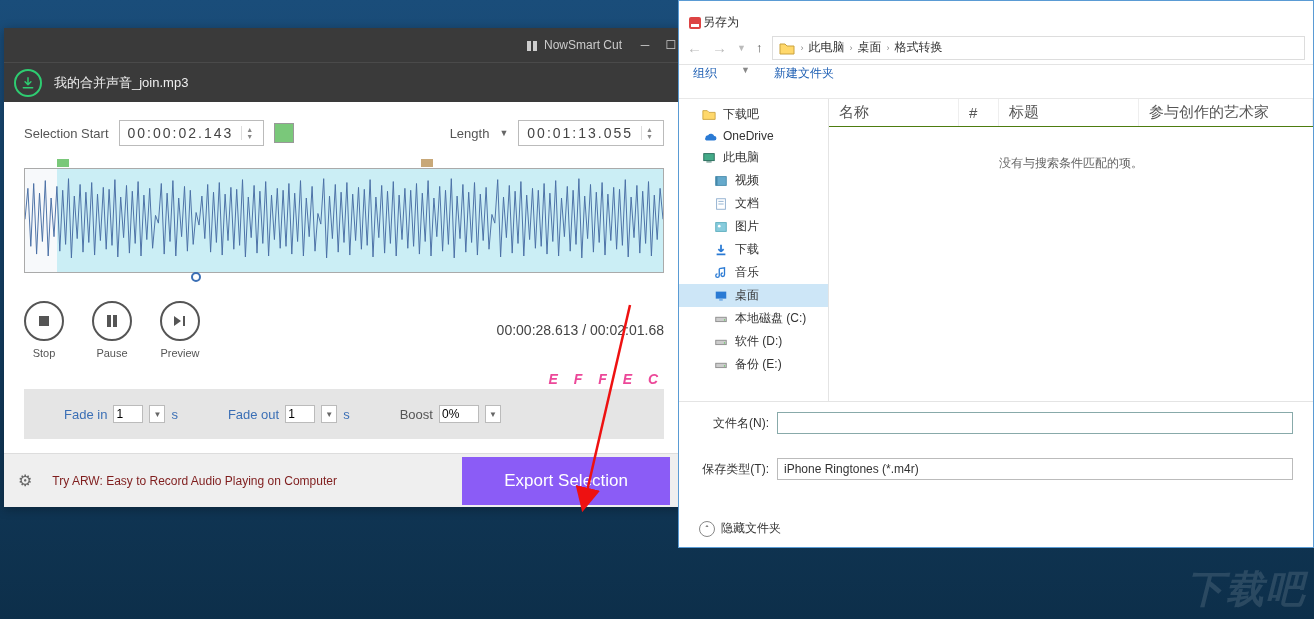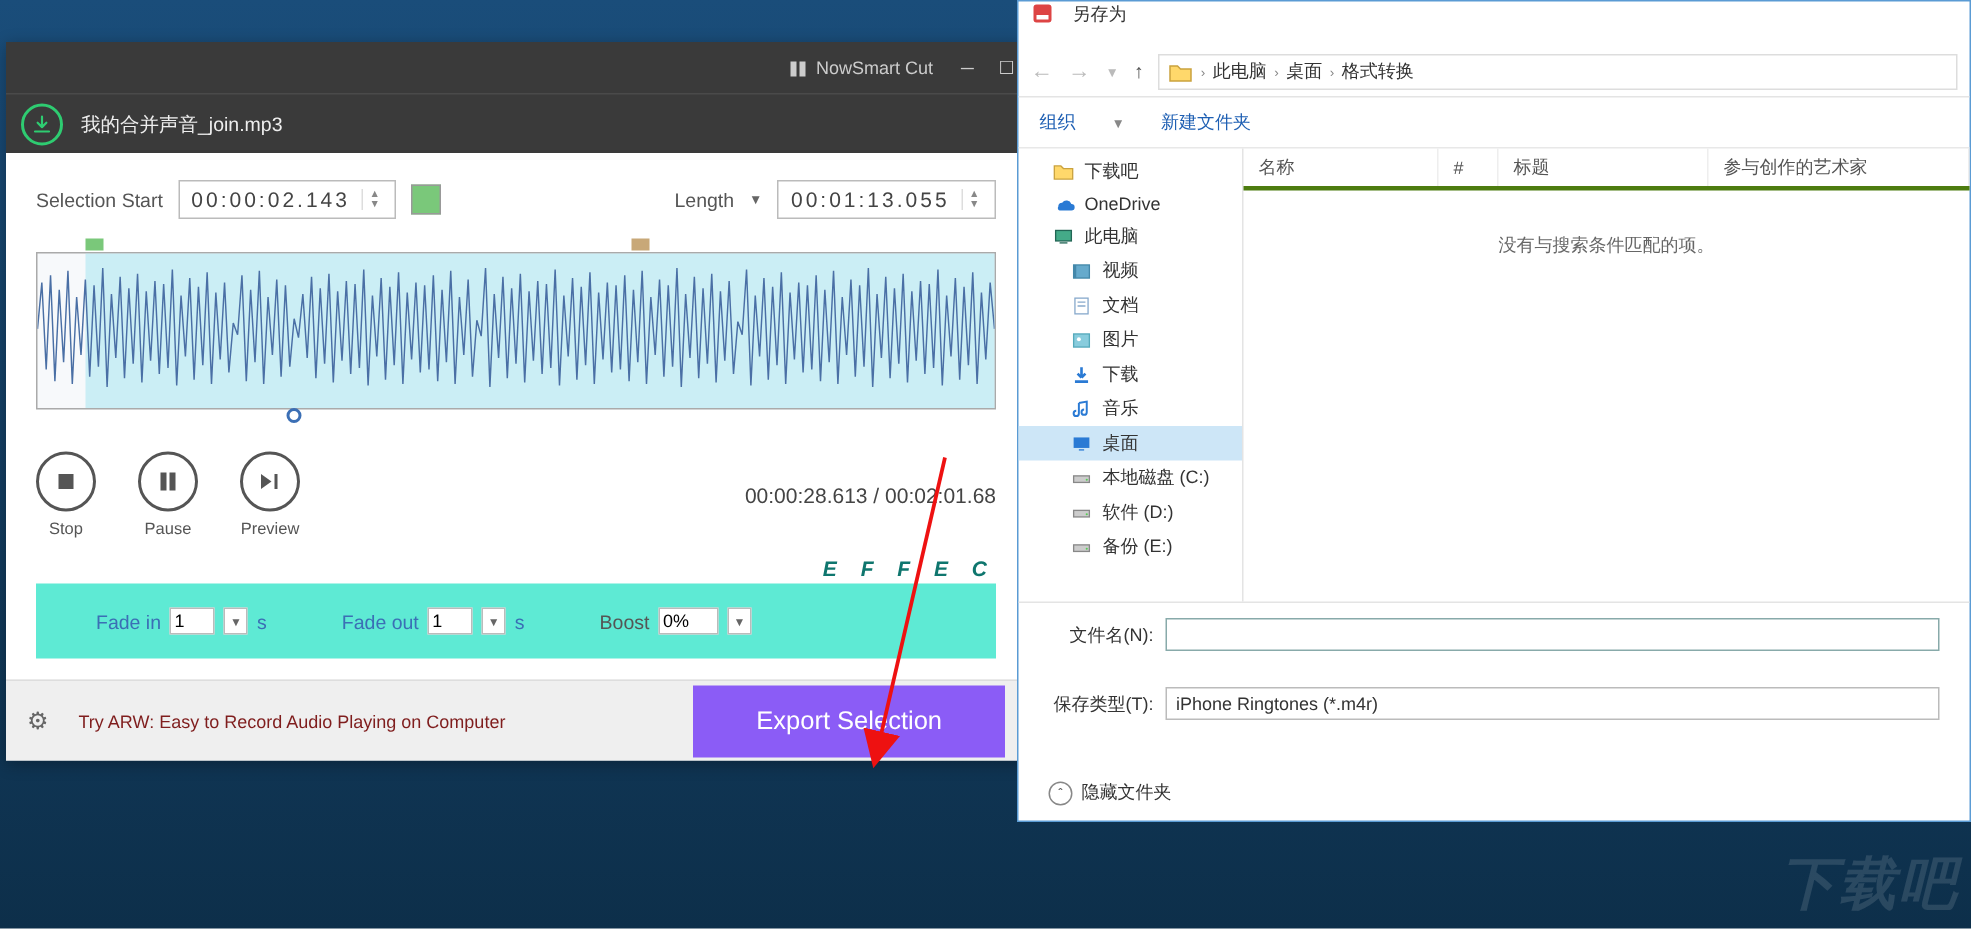--- a/index.html
+++ b/index.html
@@ -21,45 +21,45 @@
 .wave-wrap{margin-top:22px;border:1px solid #aaa;height:105px;position:relative;background:#f7f9fb}
 .wave-sel{position:absolute;top:0;bottom:0;left:5%;right:0;background:#a8e5f0;opacity:.55}
 .wave-svg{position:absolute;inset:0}
 .wave-markers{position:absolute;top:-10px;left:0;right:0;height:10px}
 .wave-markers .m{position:absolute;width:12px;height:8px;top:0}
 .play-ind{position:absolute;bottom:-10px;left:26%;width:10px;height:10px;border:2px solid #3b6fb5;border-radius:50%;background:#fff}
 .transport{display:flex;gap:28px;margin-top:28px;align-items:flex-start}
 .tbtn{display:flex;flex-direction:column;align-items:center;gap:6px;font-size:11px;color:#555}
 .tcircle{width:40px;height:40px;border:2px solid #555;border-radius:50%;display:flex;align-items:center;justify-content:center}
 .time-readout{margin-left:auto;font-size:14px;color:#444;align-self:center}
-.fx-label{text-align:right;font-size:14px;letter-spacing:6px;color:#0f766e;font-style:italic;margin-top:12px;font-weight:bold}
-.fx-panel{background:#5eead4;padding:16px 40px;display:flex;align-items:center;gap:50px;font-size:13px;color:#3b6fb5;margin-top:2px}
+.fx-label{text-align:right;font-size:14px;letter-spacing:6px;color:#ec4899;font-style:italic;margin-top:12px;font-weight:bold}
+.fx-panel{background:#e5e5e5;padding:16px 40px;display:flex;align-items:center;gap:50px;font-size:13px;color:#3b6fb5;margin-top:2px}
 .fx-panel .grp{display:flex;align-items:center;gap:6px}
 .fx-panel input{width:30px;border:1px solid #bbb;padding:1px 2px;font-size:12px}
 .fx-panel .ddl{width:16px;height:18px;border:1px solid #bbb;background:#fff;display:flex;align-items:center;justify-content:center;font-size:8px;color:#666}
 .footer{height:54px;background:#efefef;display:flex;align-items:center;padding:0 14px;gap:20px;border-top:1px solid #ddd}
 .gear{color:#666}
 .try{color:#7f1d1d;font-size:12px}
 .export-btn{margin-left:auto;background:#8b5cf6;color:#fff;padding:14px 42px;font-size:17px;border:none}
 
 .dlg{position:absolute;left:678px;top:0;right:0;height:548px;background:#fff;border:1px solid #5a9bd4;display:flex;flex-direction:column;font-size:12px;color:#333}
-.dlg-title{height:30px;display:flex;align-items:flex-start;padding:0 8px;gap:12px;font-size:12px}
+.dlg-title{height:30px;display:flex;align-items:flex-end;padding:0 8px;gap:0;font-size:12px}
 .dlg-nav{height:34px;display:flex;align-items:center;padding:0 8px;gap:10px;border-bottom:1px solid #e4e4e4}
 .nav-arrow{color:#bbb;font-size:15px}
 .nav-up{color:#555;font-size:13px}
 .crumb{display:flex;align-items:center;gap:2px;border:1px solid #ddd;padding:2px 6px;flex:1;height:24px}
 .crumb .sep{color:#888;font-size:9px;padding:0 3px}
-.dlg-toolbar{height:34px;display:flex;align-items:center;padding:0 14px;gap:24px;color:#1e5fb3;border-bottom:1px solid #e8e8e8}
+.dlg-toolbar{height:34px;display:flex;padding:0 14px;gap:24px;color:#1e5fb3;border-bottom:1px solid #e8e8e8}
 .dlg-main{flex:1;display:flex;min-height:0}
 .tree{width:150px;border-right:1px solid #e4e4e4;overflow:hidden;padding:4px 0}
 .tree-item{display:flex;align-items:center;gap:6px;padding:3px 6px 3px 22px;font-size:12px;color:#333;white-space:nowrap}
 .tree-item.l2{padding-left:34px}
 .tree-item.sel{background:#cde6f7}
 .ico{width:16px;height:14px;flex-shrink:0}
-.listhdr{height:28px;display:flex;align-items:center;border-bottom:3px solid #4d7c0f;color:#555;font-size:12px}
+.listhdr{height:28px;display:flex;align-items:center;border-bottom:1px solid #4d7c0f;color:#555;font-size:15px}
 .listhdr>div{padding:0 10px;border-right:1px solid #eee;height:100%;display:flex;align-items:center}
 .empty{text-align:center;color:#666;padding-top:28px;font-size:12px}
 .dlg-bottom{padding:10px 20px 6px;border-top:1px solid #e4e4e4}
 .brow{display:flex;align-items:center;gap:8px;margin-bottom:24px}
 .brow label{width:70px;text-align:right;font-size:12px}
 .brow .field{flex:1;border:1px solid #8aa;height:22px;padding:0 6px;font-size:12px;display:flex;align-items:center;background:#fff}
 .brow .combo{flex:1;border:1px solid #bbb;height:22px;padding:0 6px;font-size:12px;display:flex;align-items:center}
 .hide-folders{display:flex;align-items:center;gap:6px;padding:10px 20px;font-size:12px;color:#333}
 .hide-folders .chev{width:16px;height:16px;border:1px solid #888;border-radius:50%;display:flex;align-items:center;justify-content:center;font-size:9px}
 

